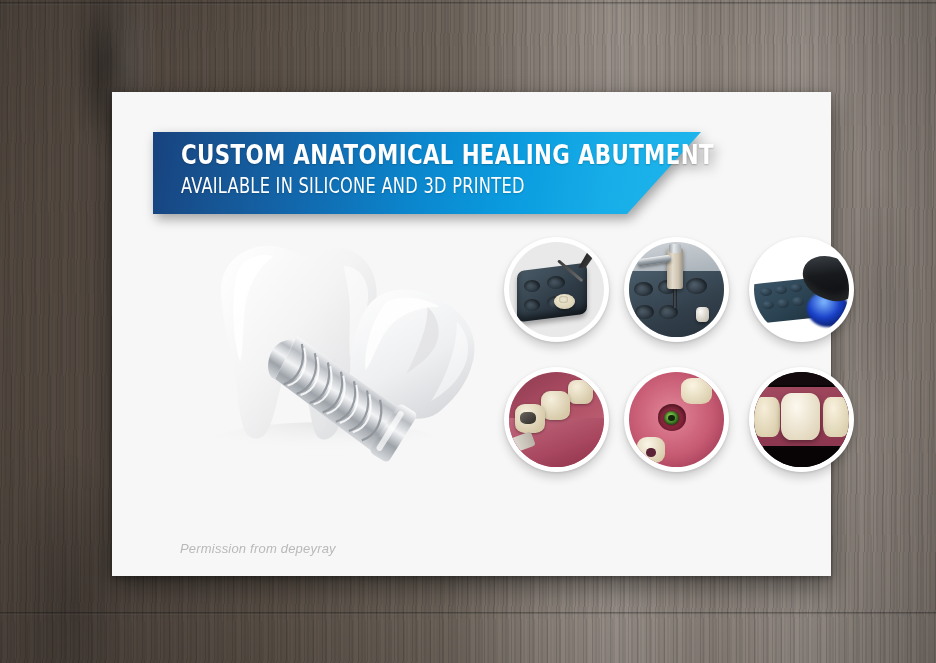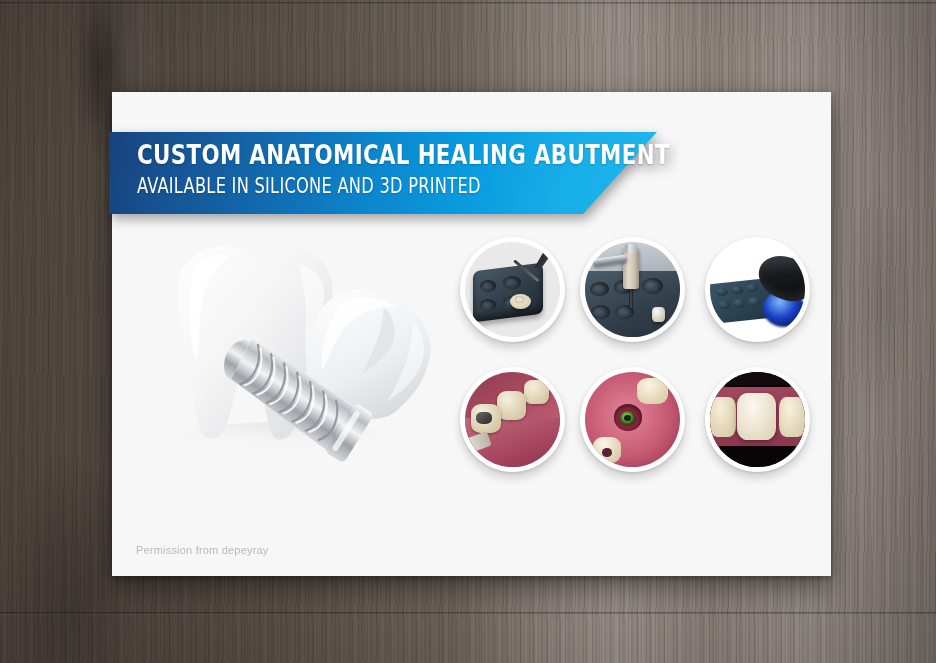--- a/index.html
+++ b/index.html
@@ -40,21 +40,21 @@
     opacity:.9;}
   .plank-seam{position:absolute;left:0;right:0;height:3px;
     background:linear-gradient(180deg,rgba(0,0,0,.35),rgba(255,255,255,.06));}
   .vig{position:absolute;inset:0;
     background:radial-gradient(ellipse 120% 110% at 50% 45%, rgba(0,0,0,0) 40%, rgba(0,0,0,.32) 100%);}
 
   
   .card{position:absolute;left:112px;top:92px;width:719px;height:484px;
     background:#f7f7f7;
     box-shadow:0 10px 26px rgba(0,0,0,.45), 0 2px 6px rgba(0,0,0,.3);}
-  .card-inner{position:absolute;inset:0;overflow:visible;}
+  .card-inner{position:absolute;inset:0;overflow:visible;margin-left:44px;}
 
   
   .banner-wrap{position:absolute;left:-3px;top:40px;width:548px;height:82px;
     filter:drop-shadow(3px 5px 6px rgba(0,0,0,.35));}
   .banner{position:absolute;inset:0;
     background:linear-gradient(100deg,
       #17427e 0%, #17518f 10%, #1268ad 28%, #0b86cd 48%,
       #0a9cdf 66%, #17ade8 82%, #1fb5ec 100%);
     clip-path:polygon(0 0, 100% 0, 86.5% 100%, 0 100%);}
   .banner-txt{position:absolute;left:28px;top:8px;color:#fff;}
@@ -197,21 +197,21 @@
     box-shadow:0 2px 5px rgba(0,0,0,.35);}
   .p-oral3 .nb1{position:absolute;left:0%;top:26%;width:27%;height:42%;
     border-radius:28%;background:radial-gradient(ellipse at 40% 28%,#f7eeda,#d9cdaa 80%);}
   .p-oral3 .nb2{position:absolute;left:73%;top:26%;width:27%;height:42%;
     border-radius:28%;background:radial-gradient(ellipse at 40% 28%,#f9f1de,#dacfad 80%);}
   .p-oral3 .dark-bot{position:absolute;left:0;bottom:0;width:100%;height:20%;background:#080405;}
   .p-oral3 .dark-top{position:absolute;left:0;top:0;width:100%;height:14%;background:#120a0c;}
 
   
   .credit{position:absolute;left:24px;bottom:20px;
-    font-size:11px;color:#b9b9bb;letter-spacing:.2px;}
+    font-size:13px;color:#b9b9bb;letter-spacing:.2px;font-style:italic;}
 </style>
 </head>
 <body>
 
 <div class="stage">
 
   <div class="wood">
     <div class="wood-grain"></div>
     <div class="wood-knots"></div>
     <div class="plank-seam" style="top:612px"></div>

